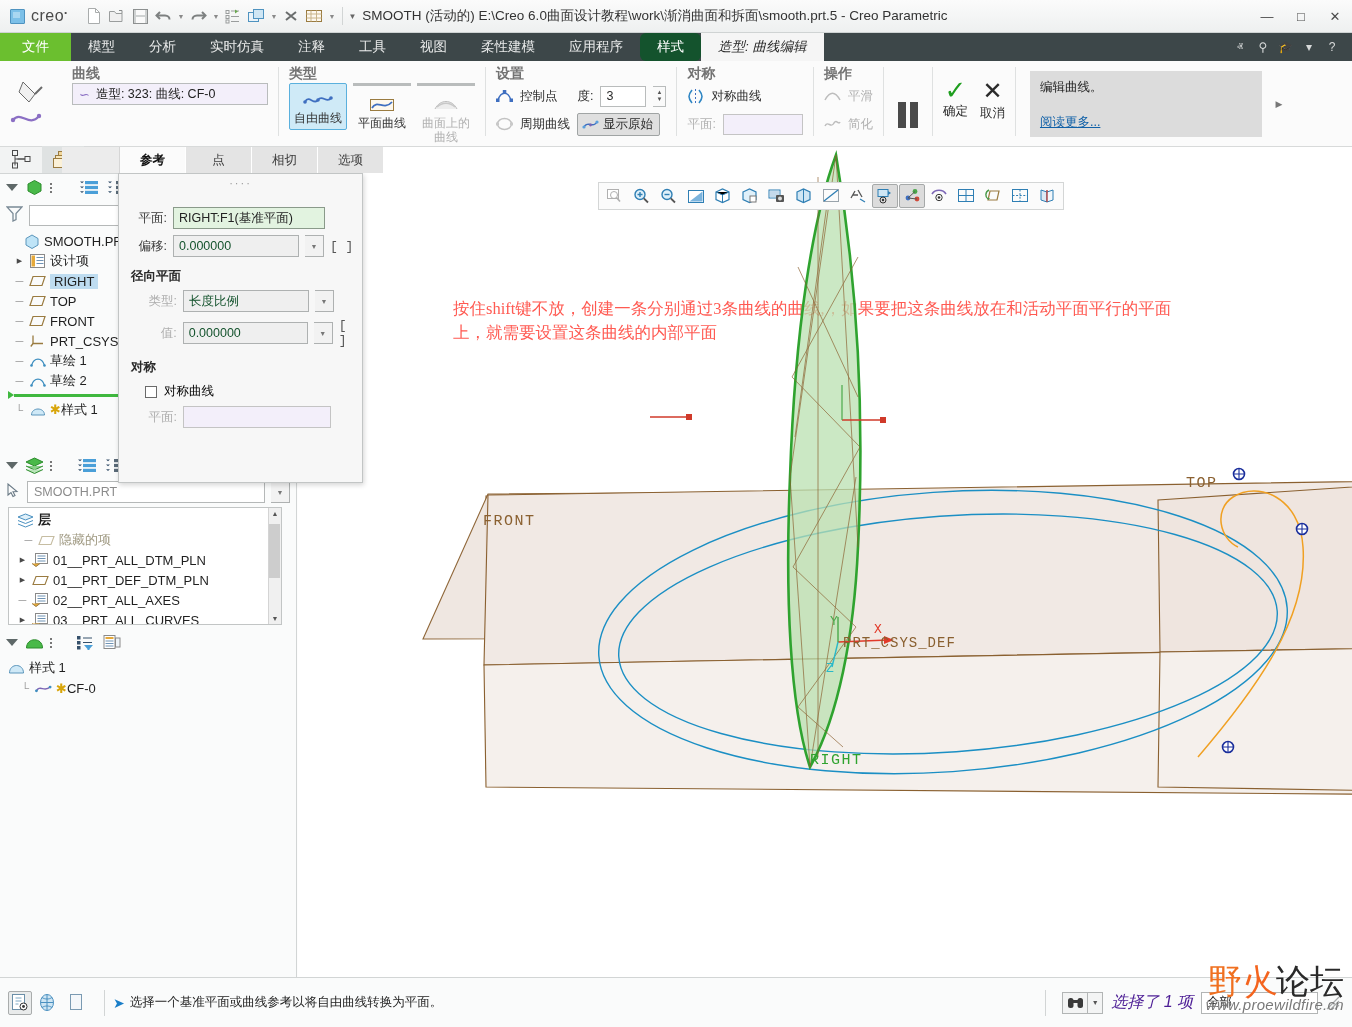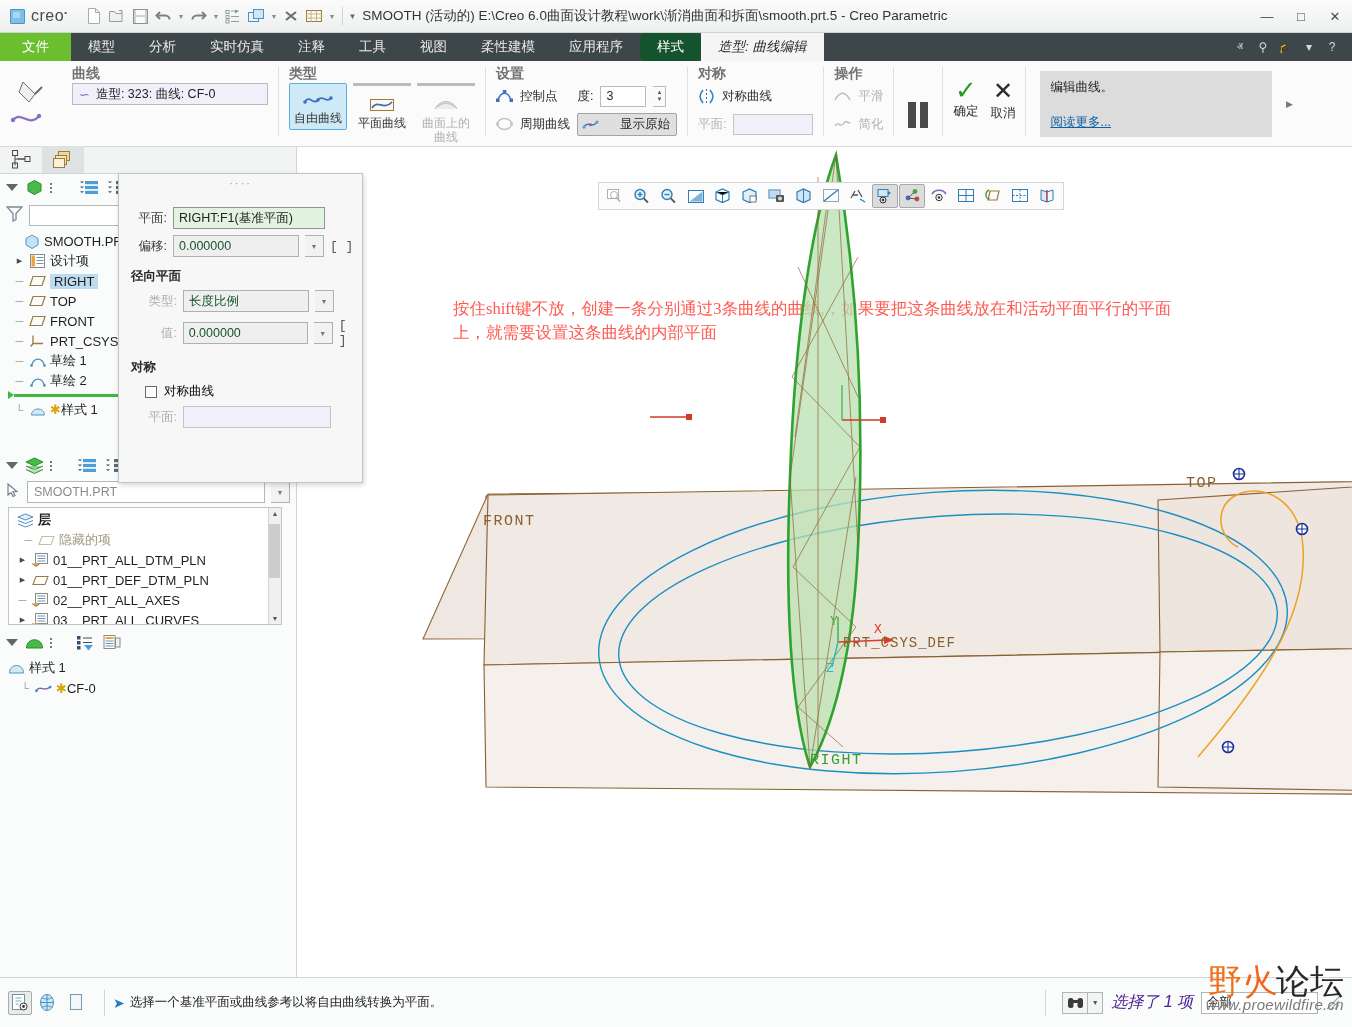--- a/index.html
+++ b/index.html
@@ -98,21 +98,21 @@
   .mini-ic { width: 17px; height: 17px; display: flex; align-items: center; justify-content: center; }
   .degbox {
     width: 46px; height: 21px; border: 1px solid #b9bcbc; background: #fff;
     display: flex; align-items: center; padding-left: 5px; font-size: 12.5px;
   }
   .spin { display: flex; flex-direction: column; width: 13px; height: 21px;
           border: 1px solid #b9bcbc; border-left: none; background: #fafafa;
           align-items: center; justify-content: center; font-size: 6px; color: #555; line-height: 7px; }
   .toggled {
     border: 1px solid #a0a4a4; background: #dfdfdf; padding: 2px 6px 2px 4px; border-radius: 2px;
-    display: flex; align-items: center; gap: 21px;
+    display: flex; align-items: center; gap: 4px;
   }
   .planefield { width: 66px; height: 21px; border: 1px solid #c4c4c4; background: #f3effa; }
   .planefield.wide { width: 80px; }
 
   .pause-ic { width: 28px; height: 30px; display: flex; gap: 4px; align-items: center; justify-content: center; }
   .pause-ic span { width: 8px; height: 26px; background: #4a4a4a; }
   .okcancel { display: flex; gap: 12px; align-items: flex-start; padding-top: 12px; }
   .oc { display: flex; flex-direction: column; align-items: center; font-size: 12.5px; color: #2b2b2b; }
   .oc .g { font-size: 26px; line-height: 26px; color: #1e9e1e; font-weight: bold; }
   .oc .x { font-size: 24px; line-height: 28px; color: #2b2b2b; font-weight: bold; }
@@ -543,20 +543,27 @@
 
     <div class="grp" style="padding-left:14px;">
       <div class="helpbox">
         <div>编辑曲线。</div>
         <div class="helplink">阅读更多...</div>
       </div>
     </div>
     <div class="ribbon-collapse">▶</div>
   </div>
 
+  <div class="dashtabs">
+    <div class="dtab blank"></div>
+    <div class="dtab active">参考</div>
+    <div class="dtab">点</div>
+    <div class="dtab">相切</div>
+    <div class="dtab">选项</div>
+  </div>
 
   <div class="refpanel">
     <div class="refgrip">····</div>
 
     <div class="refrow" style="margin-top:14px;">
       <span class="lbl">平面:</span>
       <span class="inp green">RIGHT:F1(基准平面)</span>
     </div>
 
     <div class="refrow">

